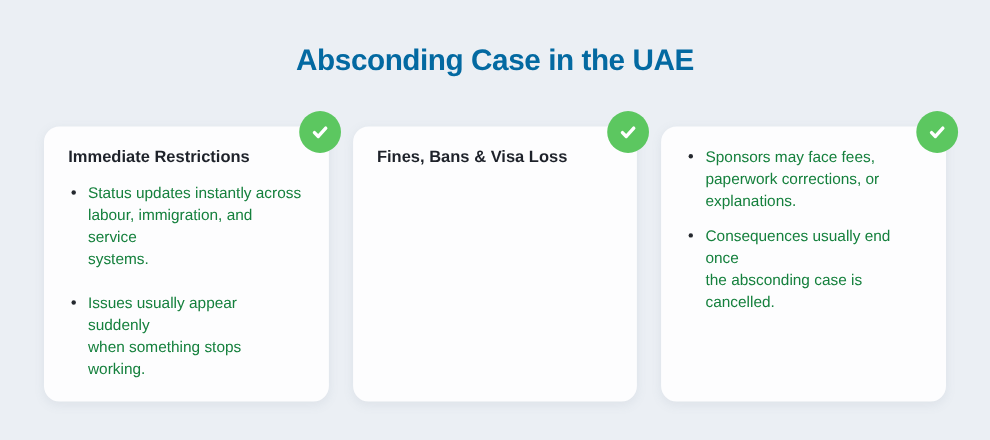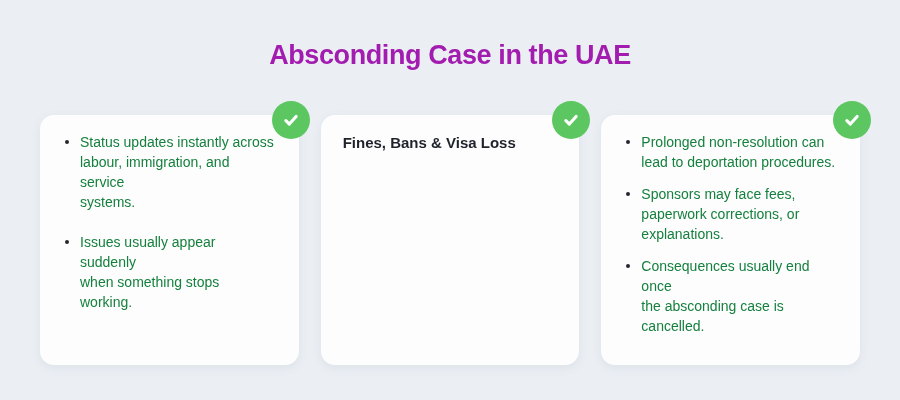--- a/index.html
+++ b/index.html
@@ -14,21 +14,21 @@
     background: #ebeff4;
   }
   .page-title {
     position: absolute;
     top: 40px; left: 0;
     width: 100%;
     text-align: center;
     font-size: 27px;
     font-weight: 800;
     letter-spacing: -0.4px;
-    color: #a21caf;
+    color: #0369a1;
   }
   .cards {
     position: absolute;
     left: 40px; top: 115px;
     width: 820px;
     display: flex;
     gap: 22px;
   }
   .card {
     position: relative;
@@ -92,20 +92,21 @@
   <div class="cards">
 
     <div class="card spaced">
       <div class="check-badge">
         <span>
           <svg width="22" height="22" viewBox="0 0 24 24">
             <path d="M6.4 12.6l3.8 3.8 7.4-8.2" fill="none" stroke="#ffffff" stroke-width="3.4" stroke-linecap="round" stroke-linejoin="round"></path>
           </svg>
         </span>
       </div>
+      <div class="card-title">Immediate Restrictions</div>
       <ul class="bullet-list">
         <li>Status updates instantly across
 labour, immigration, and service
 systems.</li>
         <li>Issues usually appear suddenly
 when something stops working.</li>
       </ul>
     </div>
 
     <div class="card spaced">
@@ -121,22 +122,20 @@
 
     <div class="card tight">
       <div class="check-badge">
         <span>
           <svg width="22" height="22" viewBox="0 0 24 24">
             <path d="M6.4 12.6l3.8 3.8 7.4-8.2" fill="none" stroke="#ffffff" stroke-width="3.4" stroke-linecap="round" stroke-linejoin="round"></path>
           </svg>
         </span>
       </div>
       <ul class="bullet-list">
-        <li>Prolonged non-resolution can
-lead to deportation procedures.</li>
         <li>Sponsors may face fees,
 paperwork corrections, or
 explanations.</li>
         <li>Consequences usually end once
 the absconding case is
 cancelled.</li>
       </ul>
     </div>
 
   </div>

